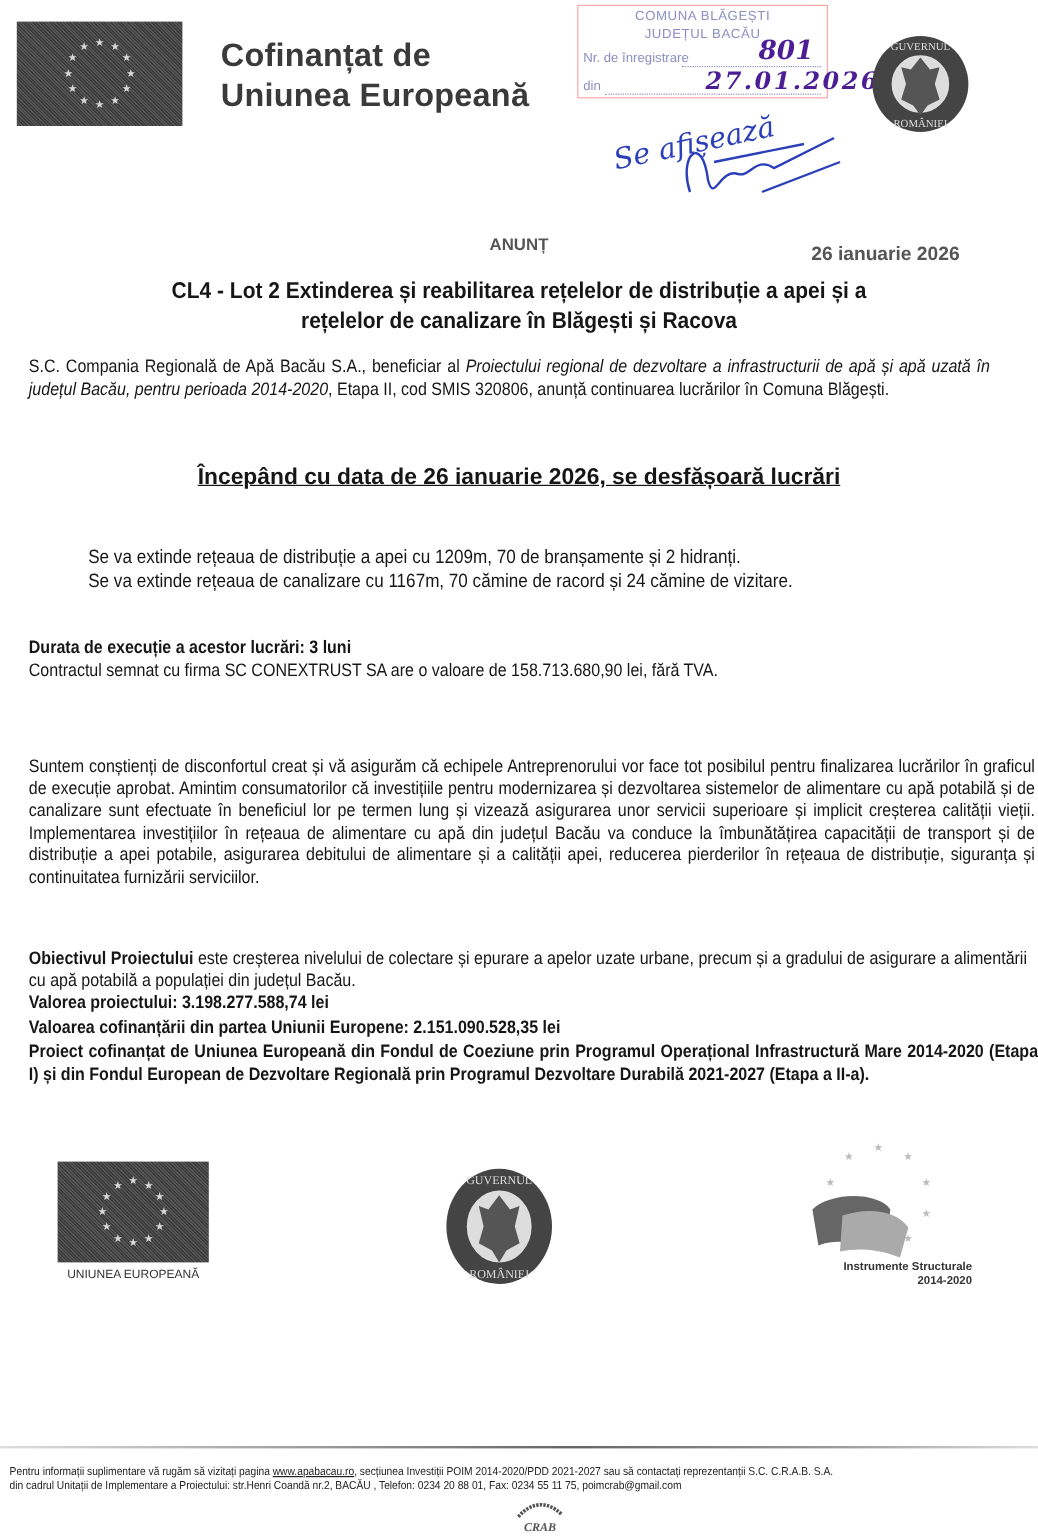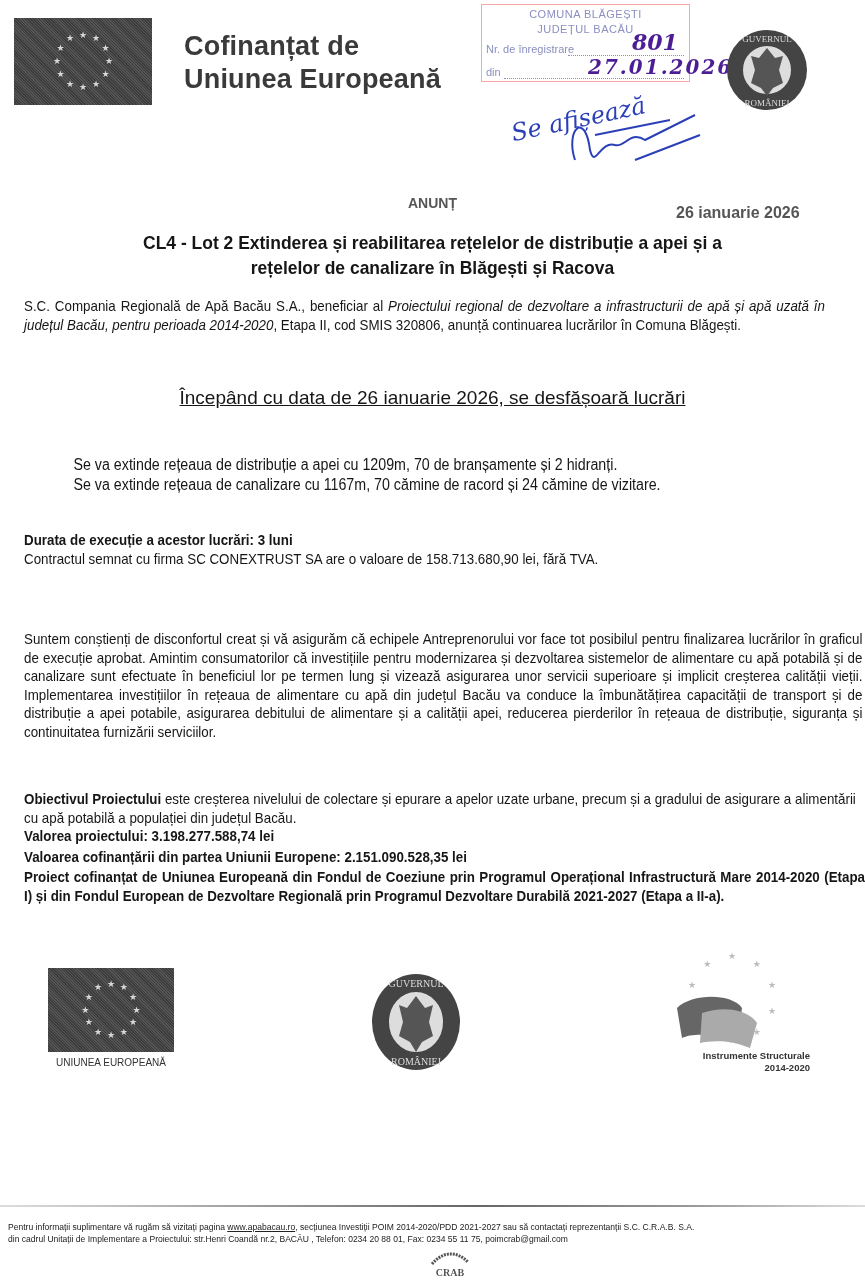--- a/index.html
+++ b/index.html
@@ -25,39 +25,39 @@
   .signature { left: 505px; top: 90px; width: 200px; height: 90px; }
   .gov-seal-top { left: 725px; top: 28px; width: 84px; height: 84px; }
 
   .date { left: 676px; top: 168px; font-size: 16px; font-weight: bold; color: #555; margin-top: 36px; }
 
   .anunt { left: 0; width: 865px; top: 195px; text-align: center; font-size: 14px; font-weight: bold; color: #555; font-family: "Liberation Sans Narrow","Liberation Sans", sans-serif; }
   .title { left: 40px; width: 785px; top: 230px; text-align: center; font-size: 19px; font-weight: bold; line-height: 25px; transform: scaleX(0.92); transform-origin: center; }
 
   .p { font-size: 15px; line-height: 18.5px; transform-origin: left top; }
   .intro { left: 24px; top: 297px; width: 900px; transform: scaleX(0.89); text-align: justify; }
-  .subhead { left: 0; width: 865px; top: 385px; text-align: center; font-size: 19px; font-weight: normal; text-decoration: underline; line-height: 25px; }
+  .subhead { left: 0; width: 865px; top: 385px; text-align: center; font-size: 19px; font-weight: bold; text-decoration: underline; line-height: 25px; }
   .works { left: 24px; top: 455px; width: 900px; transform: scaleX(0.89); font-size: 16px; line-height: 20px; }
   .duration { left: 24px; top: 531px; width: 900px; transform: scaleX(0.89); }
   .body { left: 24px; top: 630px; width: 942px; transform: scaleX(0.89); text-align: justify; line-height: 18.6px; }
   .obj { left: 24px; top: 790px; width: 945px; transform: scaleX(0.89); line-height: 18.5px; }
   .obj .bv { font-weight: bold; display: block; }
   .obj .proj { font-weight: bold; text-align: justify; margin-top: 2px; }
 
   
   .eu-flag-bot { left: 48px; top: 968px; width: 126px; height: 84px; background: repeating-linear-gradient(45deg,#3c3c3c 0 1px,#555 1px 2px); }
   .eu-label { left: 48px; top: 1057px; width: 126px; text-align: center; font-size: 10px; color: #333; }
   .gov-seal-bot { left: 370px; top: 972px; width: 92px; height: 100px; }
   .is-logo { left: 662px; top: 948px; width: 130px; height: 105px; }
   .is-label { left: 640px; top: 1050px; width: 170px; text-align: right; font-size: 9.5px; font-weight: bold; color: #333; line-height: 12px; }
 
   .footer-rule { left: 0; top: 1205px; width: 865px; height: 2px; background: linear-gradient(90deg,#ddd,#666 55%,#999 80%,#ddd); }
   .footer { left: 8px; top: 1221px; width: 960px; font-size: 9.6px; line-height: 12px; color: #222; transform: scaleX(0.89); transform-origin: left top; }
   .footer a { color: #222; }
-  .crab { left: 420px; top: 1244px; width: 60px; height: 36px; }
+  .crab { left: 420px; top: 1244px; width: 60px; height: 36px; font-style: italic; }
 </style>
 </head>
 <body>
 
 <div class="abs eu-flag-top">
   <svg class="stars" viewBox="0 0 138 87">
     <g fill="#d8d8d8" id="starring">
         <text x="69" y="20" text-anchor="middle" font-size="9">★</text>
         <text x="82" y="23.483339501604593" text-anchor="middle" font-size="9">★</text>
         <text x="91.5166604983954" y="33" text-anchor="middle" font-size="9">★</text>

